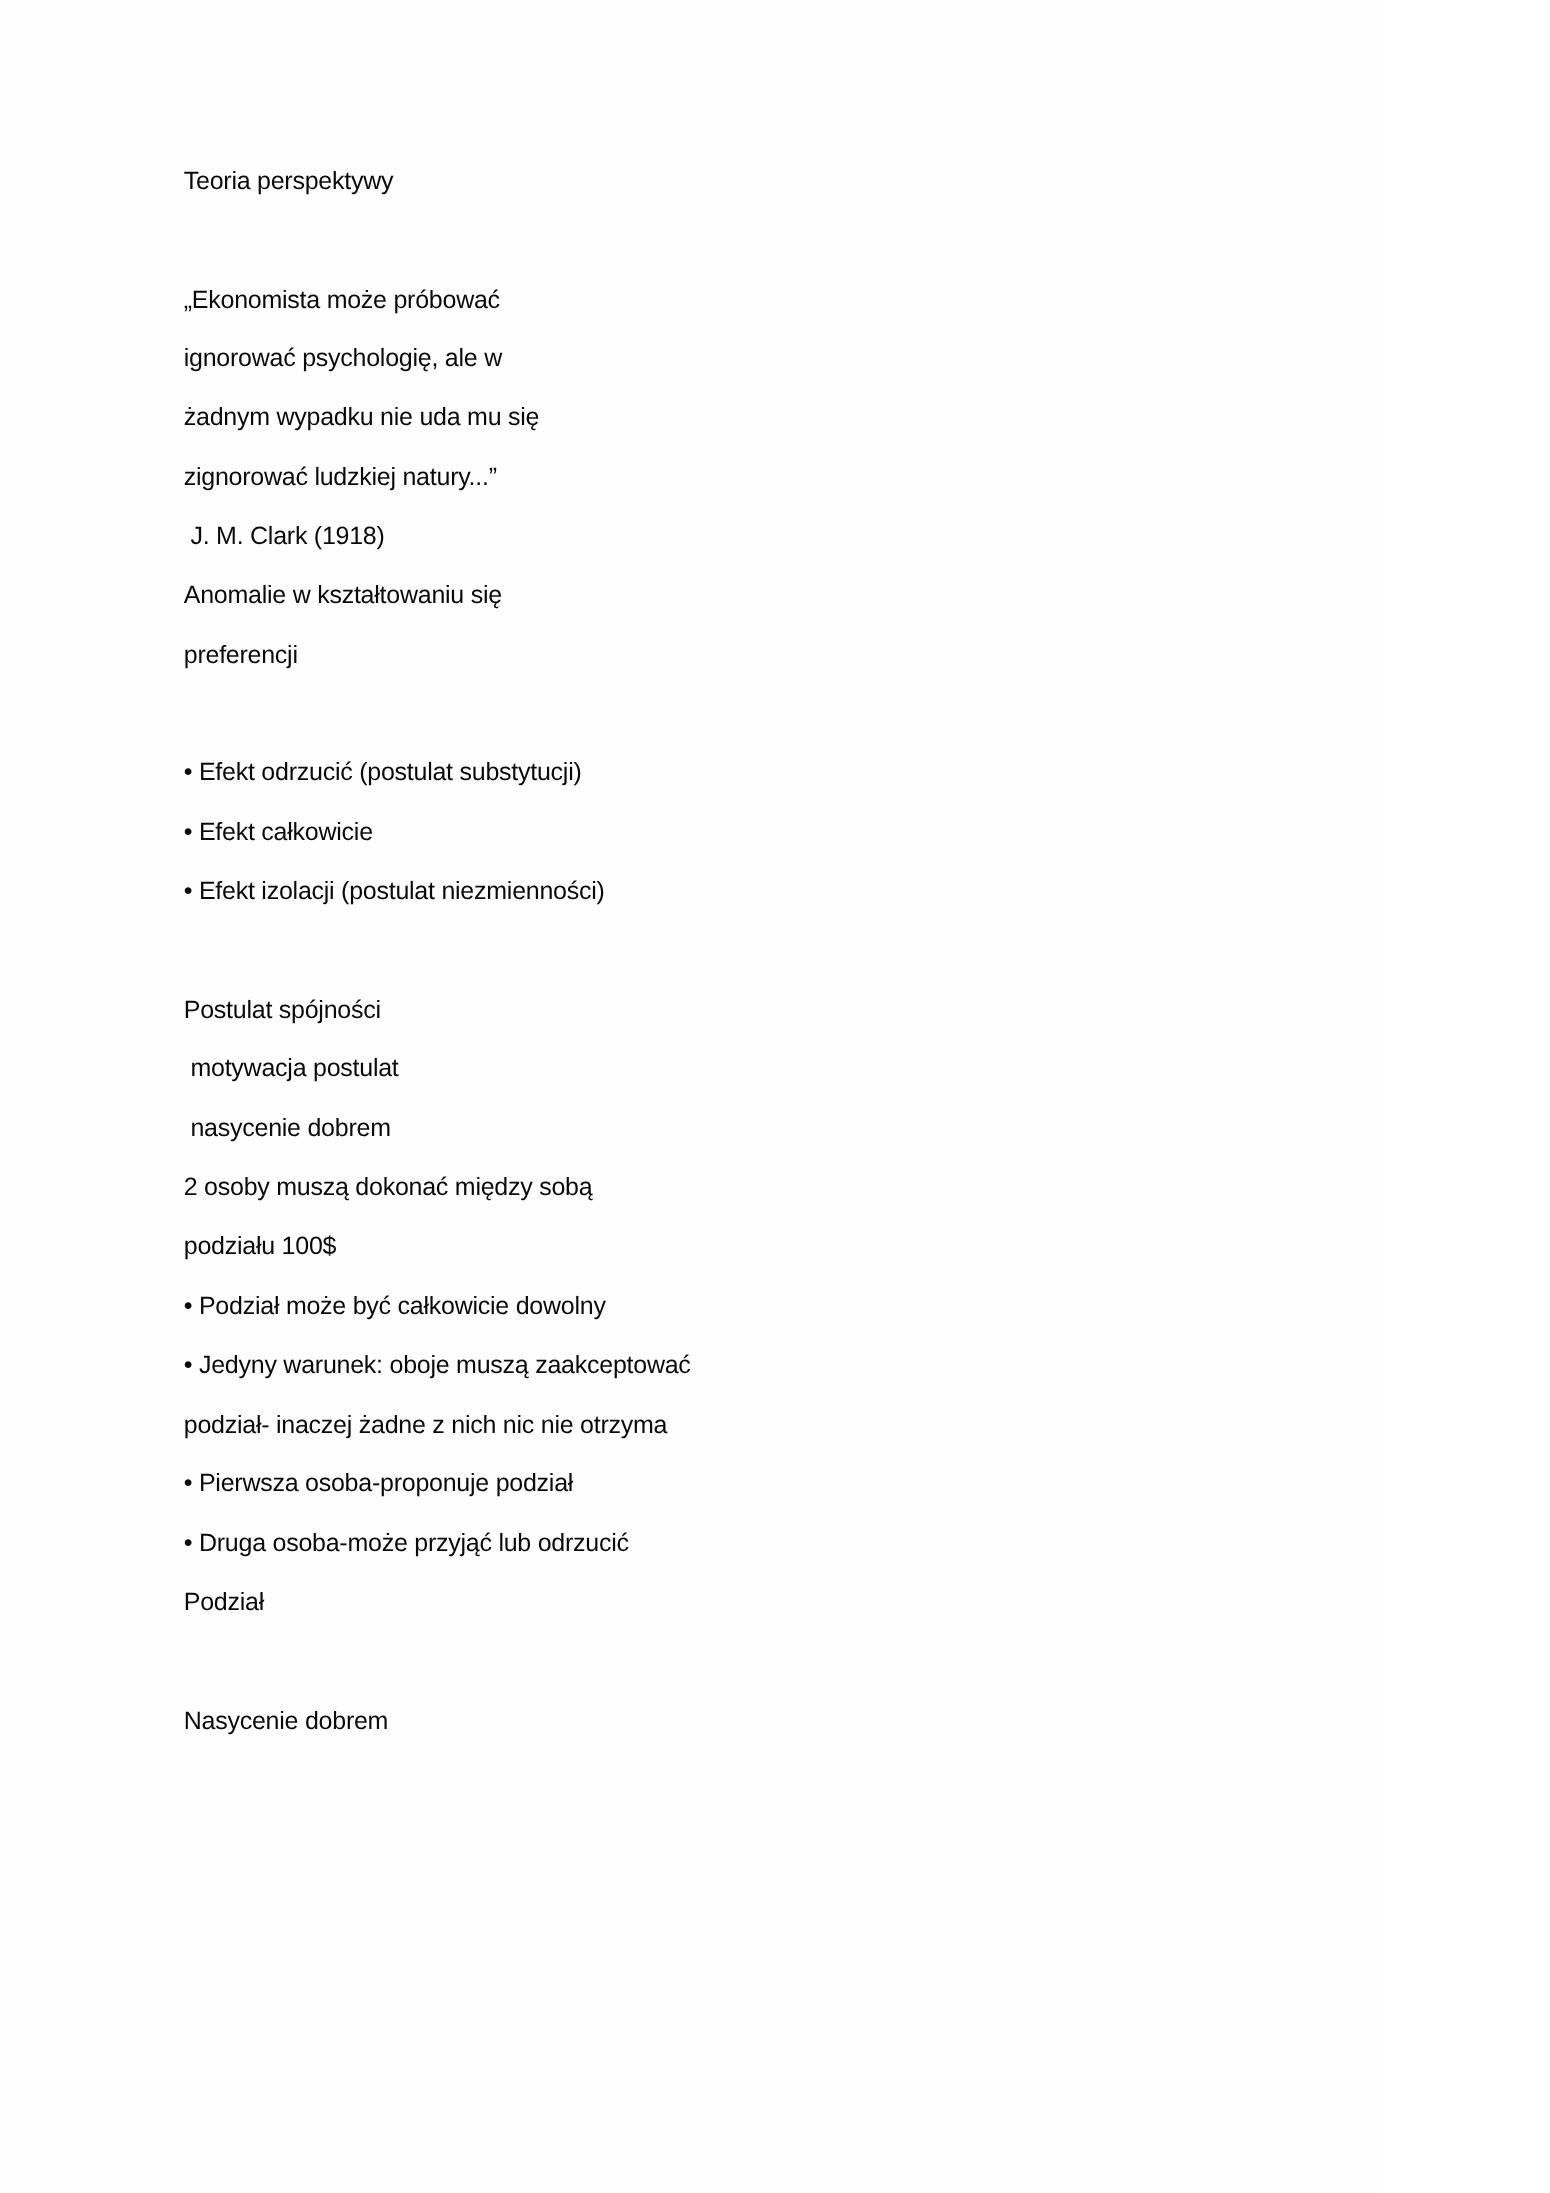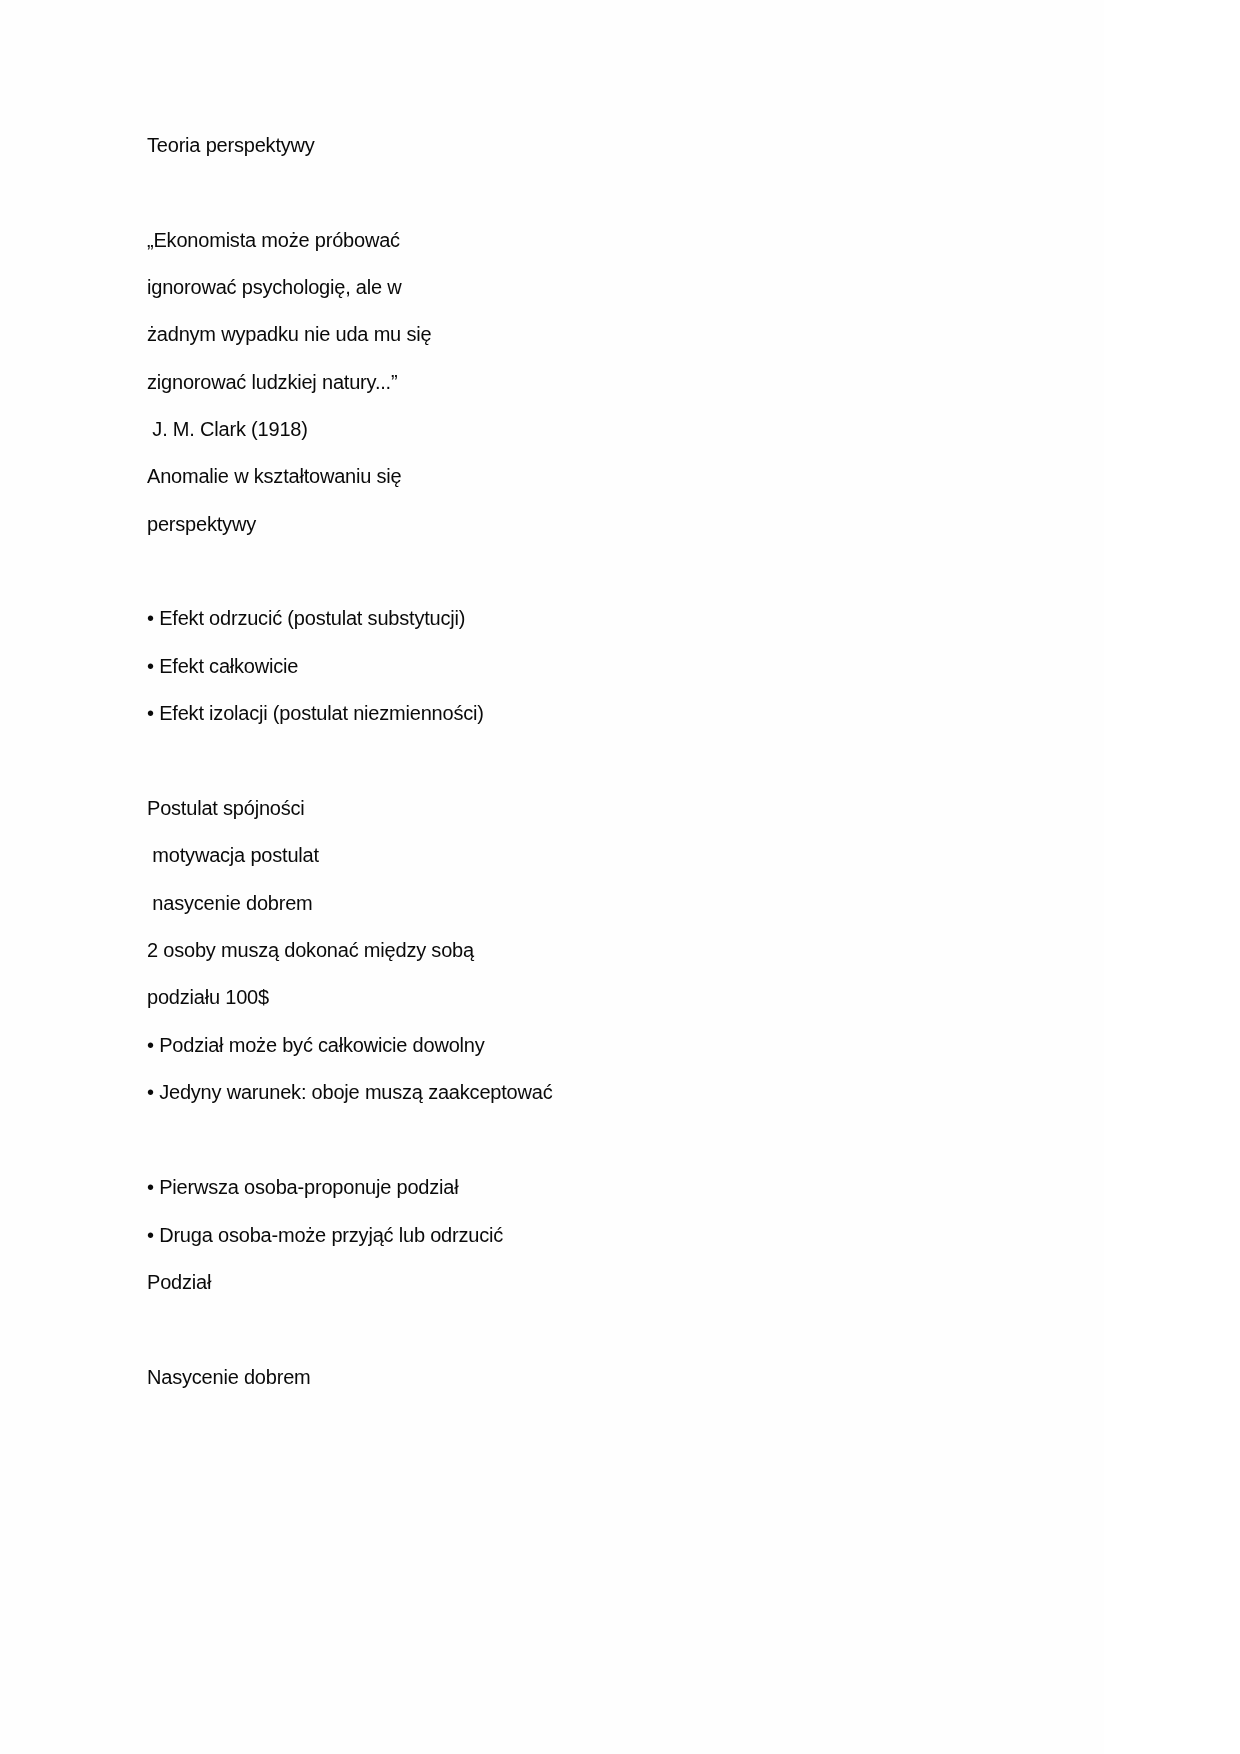--- a/index.html
+++ b/index.html
@@ -22,34 +22,35 @@
 <div class="page">
   <div class="line" style="top:133px">Teoria perspektywy</div>
 
   <div class="line" style="top:228px">„Ekonomista może próbować</div>
   <div class="line" style="top:275px">ignorować psychologię, ale w</div>
   <div class="line" style="top:322px">żadnym wypadku nie uda mu się</div>
   <div class="line" style="top:370px">zignorować ludzkiej natury...”</div>
   <div class="line" style="top:417px"> J. M. Clark (1918)</div>
 
   <div class="line" style="top:464px">Anomalie w kształtowaniu się</div>
-  <div class="line" style="top:512px">perspektywy</div>
+  <div class="line" style="top:512px">preferencji</div>
 
   <div class="line" style="top:606px">• Efekt odrzucić (postulat substytucji)</div>
   <div class="line" style="top:654px">• Efekt całkowicie</div>
   <div class="line" style="top:701px">• Efekt izolacji (postulat niezmienności)</div>
 
   <div class="line" style="top:796px">Postulat spójności</div>
   <div class="line" style="top:843px"> motywacja postulat</div>
   <div class="line" style="top:891px"> nasycenie dobrem</div>
 
   <div class="line" style="top:938px">2 osoby muszą dokonać między sobą</div>
   <div class="line" style="top:985px">podziału 100$</div>
 
   <div class="line" style="top:1033px">• Podział może być całkowicie dowolny</div>
   <div class="line" style="top:1080px">• Jedyny warunek: oboje muszą zaakceptować</div>
+  <div class="line" style="top:1128px">podział- inaczej żadne z nich nic nie otrzyma</div>
   <div class="line" style="top:1175px">• Pierwsza osoba-proponuje podział</div>
   <div class="line" style="top:1223px">• Druga osoba-może przyjąć lub odrzucić</div>
 
   <div class="line" style="top:1270px">Podział</div>
 
   <div class="line" style="top:1365px">Nasycenie dobrem</div>
 </div>
 
 </body></html>

